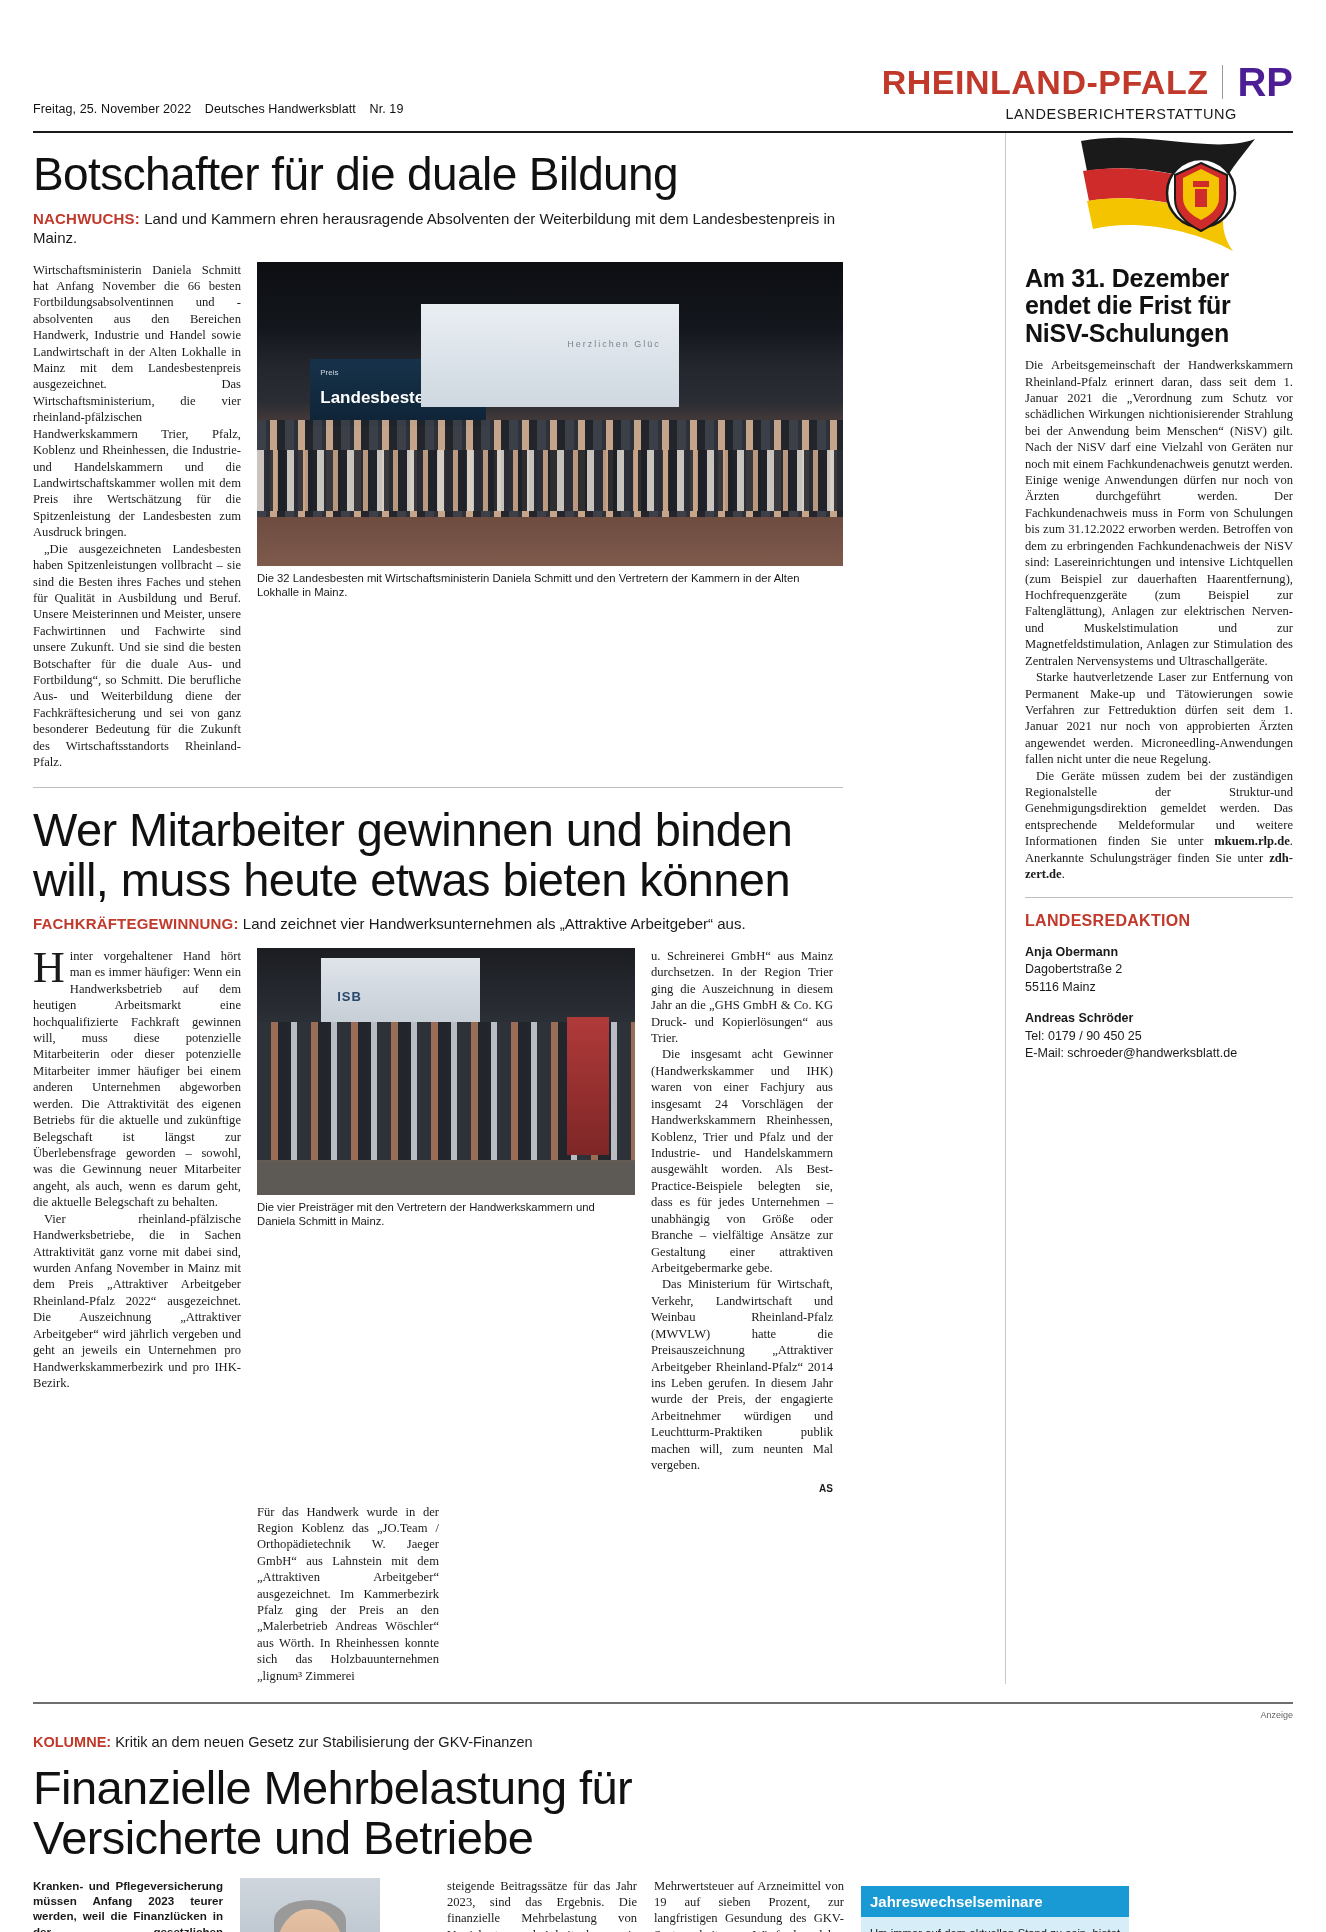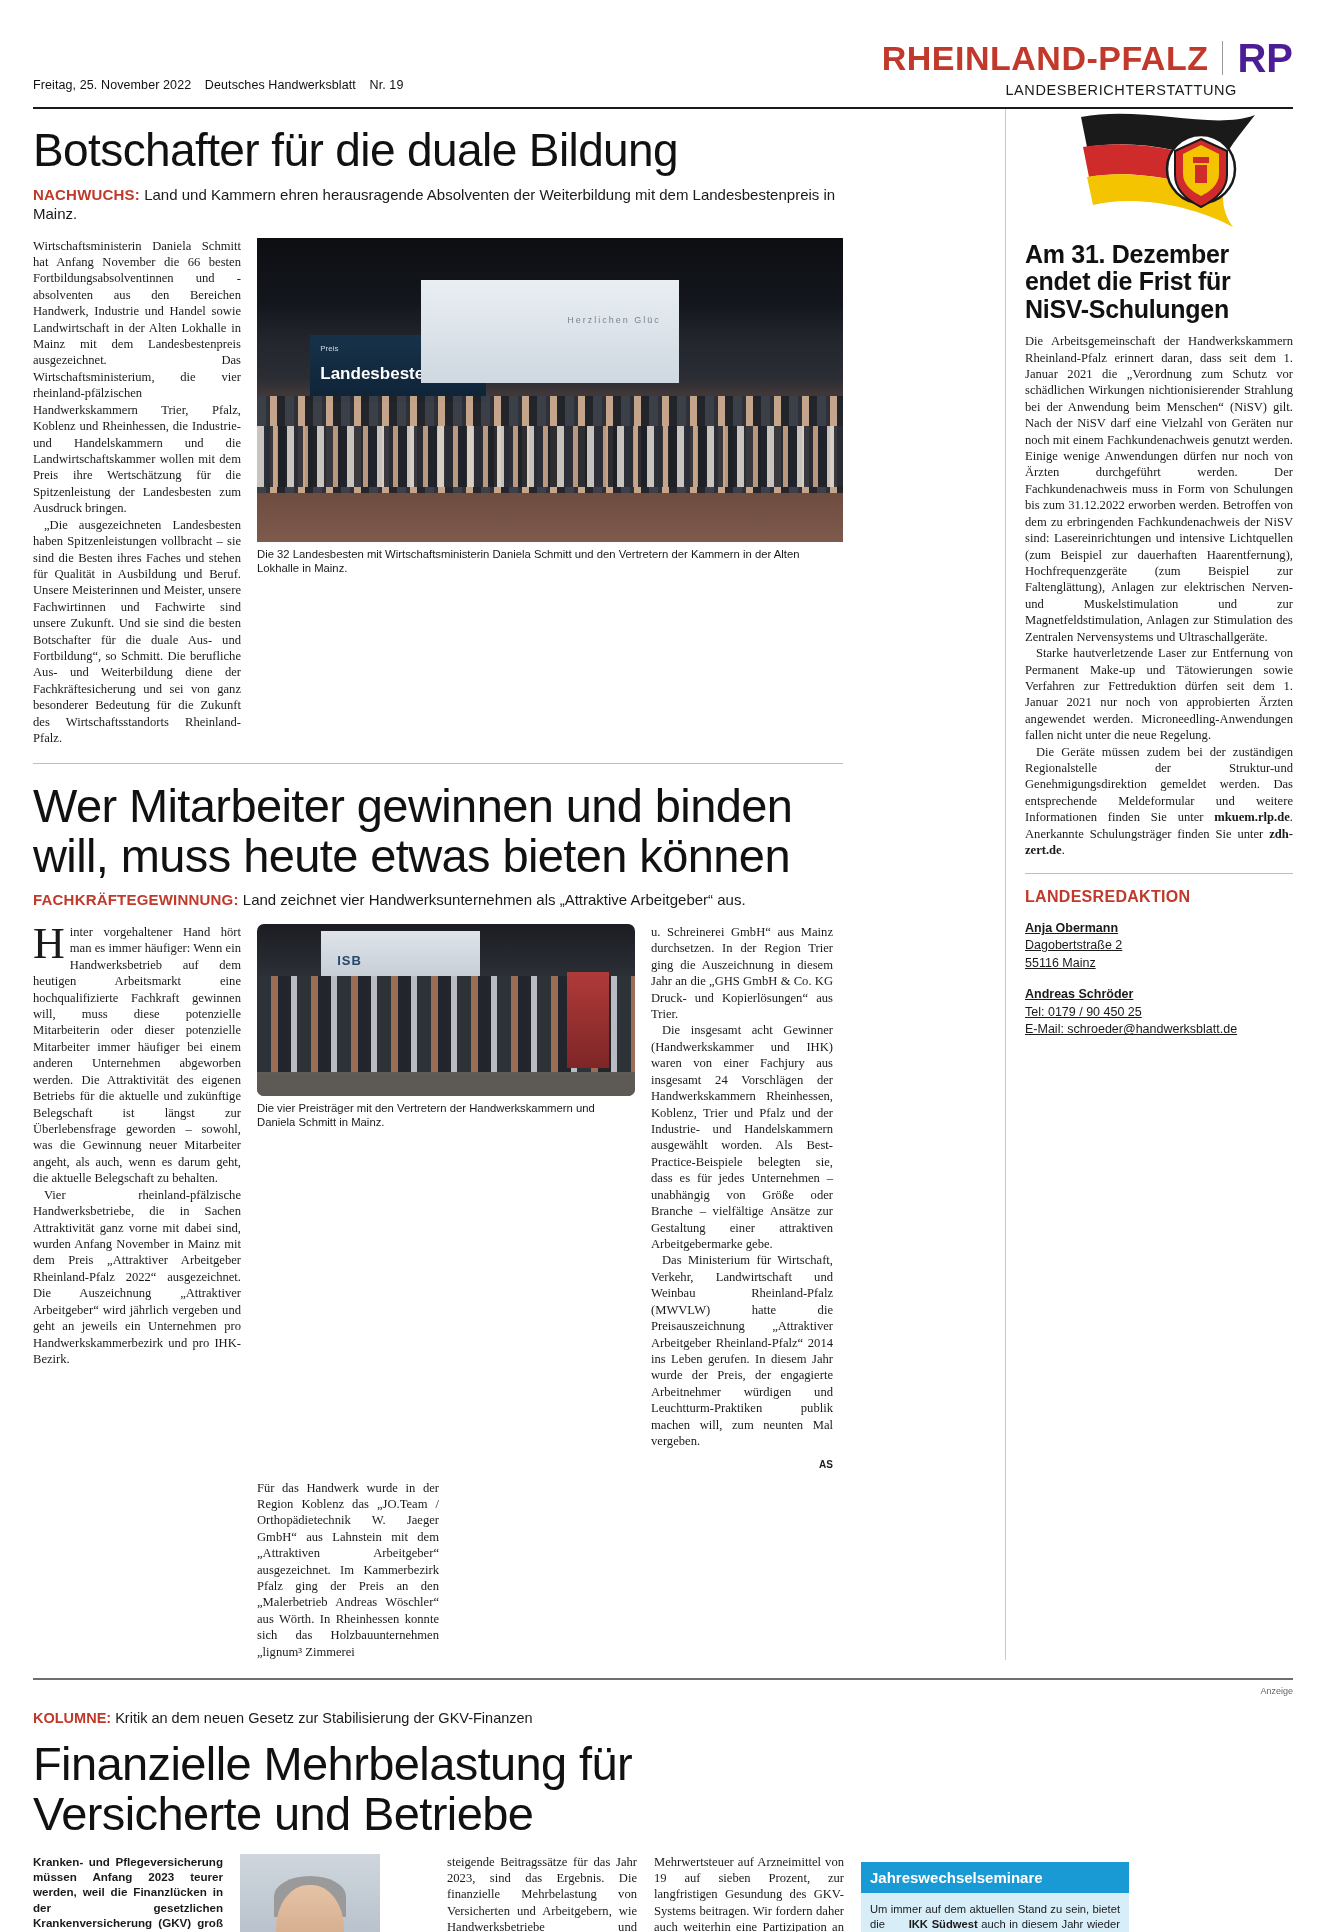--- a/index.html
+++ b/index.html
@@ -11,21 +11,21 @@
     position:relative;
     overflow:hidden;
   }
   .page{position:relative;width:1326px;height:1932px;box-sizing:border-box;padding:0 33px;}
 
   
   .masthead{display:flex;align-items:flex-end;justify-content:space-between;padding-top:38px;}
   .mast-left{font-family:"Liberation Sans",sans-serif;font-size:12.5px;color:#111;letter-spacing:.1px;padding-bottom:6px;}
   .mast-left span{margin-right:10px;}
   .mast-right{text-align:right;}
-  .mast-title-row{display:flex;align-items:center;justify-content:flex-end;gap:14px;}
+  .mast-title-row{display:flex;align-items:center;justify-content:flex-end;gap:14px;margin-top:24px;}
   .mast-title{font-family:"Liberation Sans",sans-serif;font-weight:700;font-size:34px;letter-spacing:.5px;color:#c0392b;line-height:1;}
   .mast-div{width:1px;height:34px;background:#9a9a9a;}
   .mast-abbr{font-family:"Liberation Sans",sans-serif;font-weight:700;font-size:40px;color:#4c1d95;line-height:1;}
   .mast-sub{font-family:"Liberation Sans",sans-serif;font-size:14.5px;letter-spacing:.6px;color:#1a1a1a;margin-top:4px;margin-right:56px;}
   .rule-top{height:1.6px;background:#1a1a1a;margin-top:9px;}
 
   
   .cols{display:flex;justify-content:space-between;}
   .main-area{width:810px;}
   .rail{width:268px;margin-left:40px;position:relative;}
@@ -74,22 +74,22 @@
       font-size:8px;color:#cdd8e2;}
   .ph1 .crowd{position:absolute;left:0;right:0;top:52%;height:34%;
       background:repeating-linear-gradient(90deg,#3a3f48 0 9px,#2b3038 9px 13px,#caa98e 13px 20px,#1f2329 20px 28px);
       opacity:.95;}
   .ph1 .crowd2{position:absolute;left:0;right:0;top:62%;height:20%;
       background:repeating-linear-gradient(90deg,#d9d3cb 0 7px,#2a2d35 7px 16px,#c9a487 16px 21px,#1d2026 21px 30px);
       opacity:.9;}
   .ph1 .floor{position:absolute;left:0;right:0;bottom:0;height:16%;
       background:linear-gradient(180deg,#6e4c40,#7d5a4c);}
 
-  .ph2{height:172px;background:
-      linear-gradient(180deg,#1b1d22 0%,#2b2f36 30%,#4a4741 55%,#6b6159 78%,#55504c 100%); border-radius: 7px;}
+  .ph2{height:247px;background:
+      linear-gradient(180deg,#1b1d22 0%,#2b2f36 30%,#4a4741 55%,#6b6159 78%,#55504c 100%);}
   .ph2 .panel{position:absolute;left:17%;top:4%;width:42%;height:40%;
       background:linear-gradient(180deg,#dfe4ea,#b9c2cb);}
   .ph2 .panel .t{position:absolute;left:10%;top:32%;font-family:"Liberation Sans",sans-serif;
       font-size:13px;font-weight:700;color:#27486b;letter-spacing:1px;}
   .ph2 .row{position:absolute;left:0;right:0;top:30%;height:56%;
       background:repeating-linear-gradient(90deg,#2d3138 0 14px,#9a6e56 14px 21px,#22252b 21px 34px,#b9bcc2 34px 40px);}
   .ph2 .red{position:absolute;right:7%;top:28%;width:11%;height:56%;
       background:linear-gradient(180deg,#b03a3a,#7e2626);}
   .ph2 .floor{position:absolute;left:0;right:0;bottom:0;height:13%;background:#5d5954;}
 
@@ -116,21 +116,21 @@
     font-family:"Liberation Sans",sans-serif;font-weight:700;font-size:25px;line-height:1.1;
     margin:14px 0 10px 0;letter-spacing:-.3px;color:#111;
   }
   .rail p.bt{font-size:12.6px;}
   .rail .red-head{
     font-family:"Liberation Sans",sans-serif;font-weight:700;font-size:16px;
     color:#c0392b;letter-spacing:.3px;margin:0 0 14px 0;
   }
   .contact{font-family:"Liberation Sans",sans-serif;font-size:12.5px;line-height:1.42;}
   .contact .nm{font-weight:700;}
-  .contact .grp{margin-bottom:13px;text-decoration:underline;}
+  .contact .grp{margin-bottom:13px;}
 
   .anzeige{font-family:"Liberation Sans",sans-serif;font-size:9px;color:#666;text-align:right;margin-top:6px;}
 
   
   .adbox{width:268px;margin-top:8px;}
   .ad-head{background:#1a9ad4;color:#fff;font-family:"Liberation Sans",sans-serif;
      font-weight:700;font-size:15px;padding:7px 9px;}
   .ad-body{background:#d7edf8;padding:9px 9px 12px 9px;
      font-family:"Liberation Sans",sans-serif;font-size:11.2px;line-height:1.33;text-align:justify;}
   .ad-body b{font-weight:700;margin-left:20px;}

